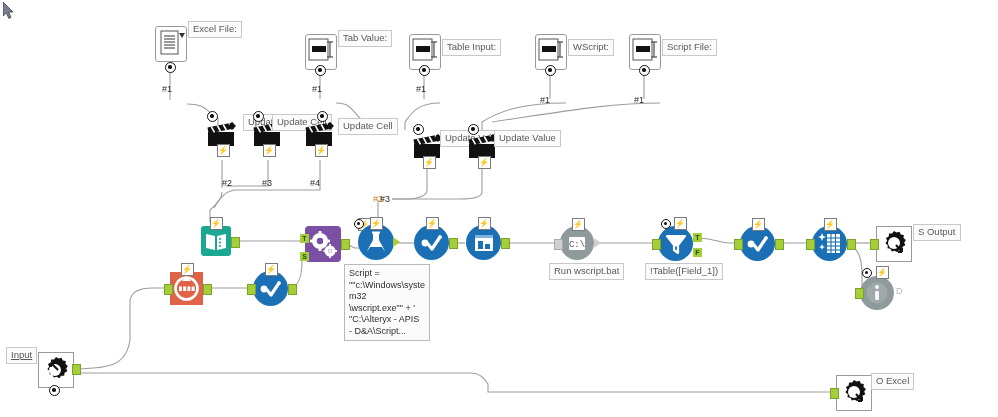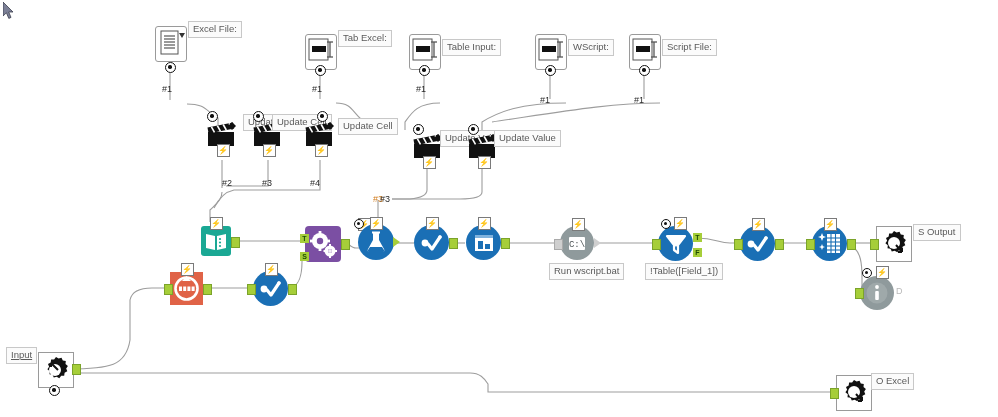--- a/index.html
+++ b/index.html
@@ -127,21 +127,21 @@
         <rect x="3" y="4" width="19" height="21" fill="#fff" stroke="#555" stroke-width="1"></rect>
         <rect x="6" y="11" width="14" height="6" fill="#111"></rect>
         <g stroke="#555" stroke-width="1.3">
           <line x1="24" y1="7" x2="24" y2="22"></line>
             <line x1="21" y1="7" x2="27" y2="7"></line>
             <line x1="21" y1="22" x2="27" y2="22"></line>
         </g>
       </svg>
     </div>
     <div class="qmark" style="left:315px;top:65px;"></div>
-    <div class="lbl" style="left:338px;top:30px;">Tab Excel:</div>
+    <div class="lbl" style="left:338px;top:30px;">Tab Value:</div>
     <div class="cnum" style="left:312px;top:84px;">#1</div>
   </div>
 
   <div class="node">
     <div class="iface" style="left:409px;top:34px;">
       <svg width="30" height="34" viewBox="0 0 30 34">
         <rect x="3" y="4" width="19" height="21" fill="#fff" stroke="#555" stroke-width="1"></rect>
         <rect x="6" y="11" width="14" height="6" fill="#111"></rect>
         <g stroke="#555" stroke-width="1.3">
           <line x1="24" y1="7" x2="24" y2="22"></line>
@@ -526,20 +526,25 @@
       <svg width="34" height="34" viewBox="0 0 34 34">
         <path d="M17,4 l2.6,1.6 2.9,-0.9 1.3,2.8 3,0.6 -0.3,3 2.4,1.9 -1.7,2.5 1.1,2.8 -2.7,1.4 -0.4,3 -3,0.1 -1.9,2.4 -2.6,-1.5 -2.9,0.9 -1.3,-2.8 -3,-0.6 0.3,-3 -2.4,-1.9 1.7,-2.5 -1.1,-2.8 2.7,-1.4 0.4,-3 3,-0.1 Z" fill="#111"></path>
         <circle cx="17" cy="16" r="6" fill="#fff"></circle>
         <path d="M19,18 L25,25 M25,25 L21,25 M25,25 L25,21" stroke="#111" stroke-width="2" fill="none"></path>
       </svg>
     </div>
     <div class="nub sq" style="left:830px;top:388px;"></div>
     <div class="lbl" style="left:871px;top:373px;">O Excel</div>
   </div>
 
+  <div class="scriptbox" style="left:344px;top:264px;">Script =
+""c:\Windows\system32
+\wscript.exe"" + '
+"C:\Alteryx - APIS
+- D&amp;A\Script...</div>
 
   <div class="cursor">
     <svg width="13" height="19" viewBox="0 0 13 19">
       <polygon points="0,0 0,14 3.4,10.8 5.8,16.4 8,15.4 5.7,10 10,10" fill="#7b7f96" stroke="#3a3d4d" stroke-width="0.8"></polygon>
     </svg>
   </div>
 
 </div>
 
 </body></html>

